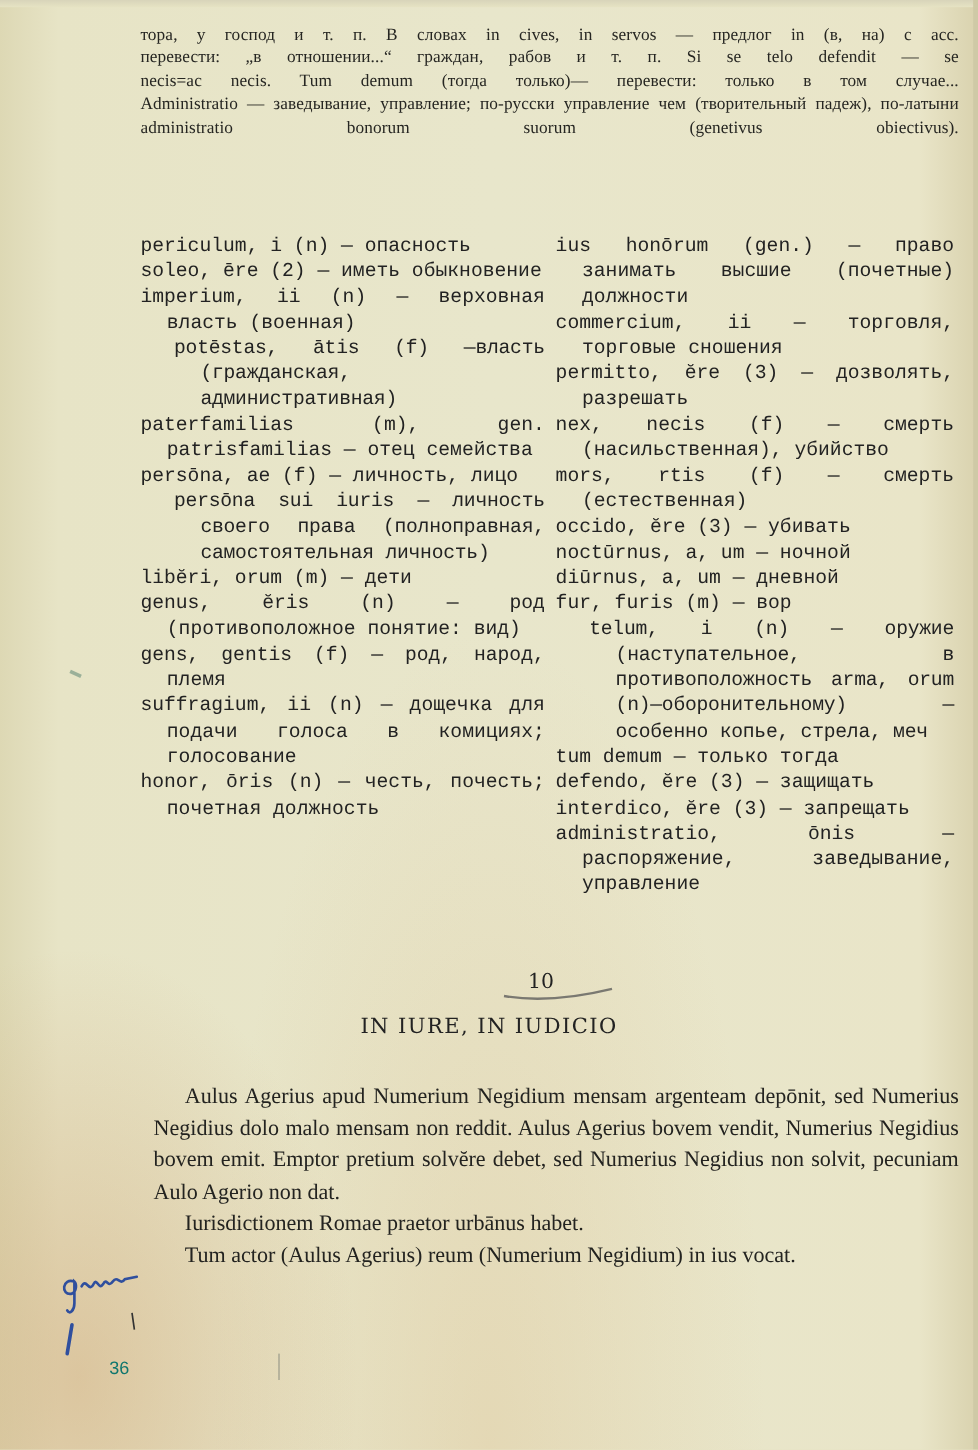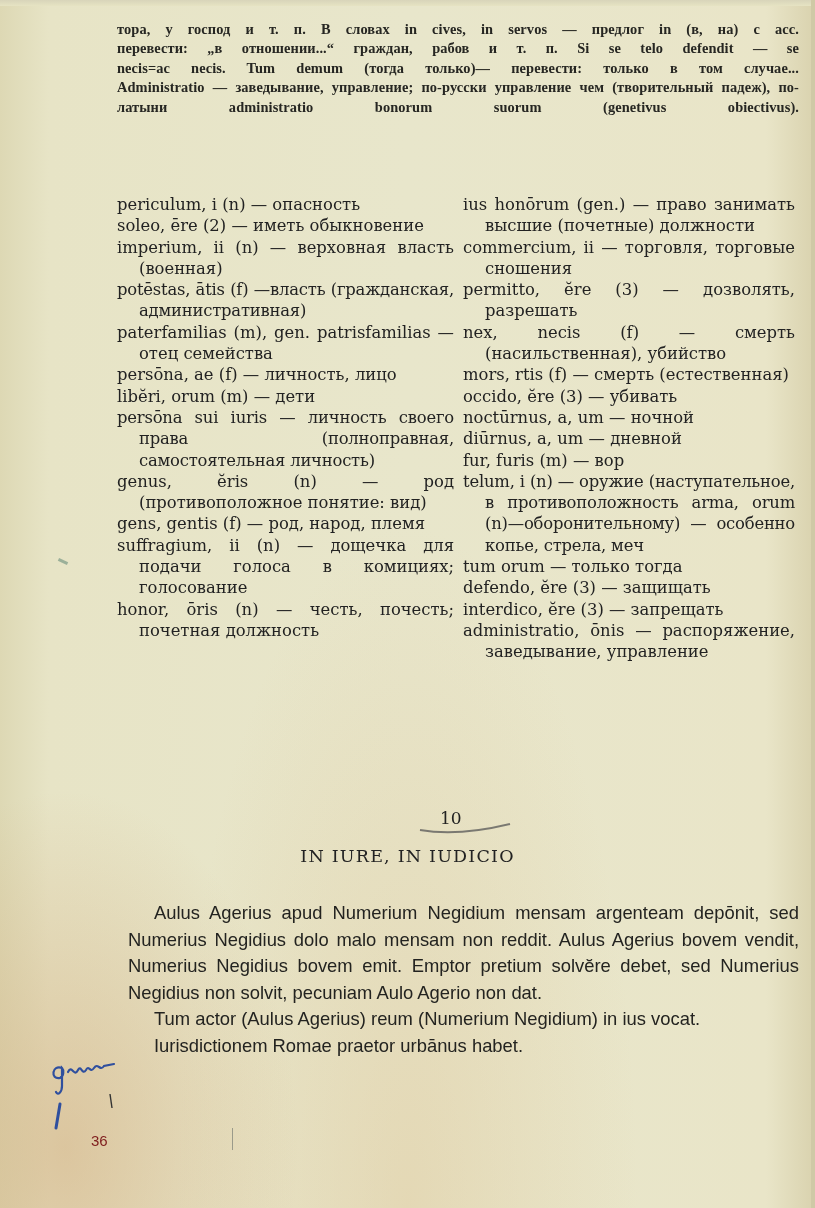--- a/index.html
+++ b/index.html
@@ -14,43 +14,43 @@
     font-family: "DejaVu Serif", serif;
   }
   .page-edge-right { position:absolute; right:0; top:0; width:4px; height:1208px; background:#cfc9a6; }
   .page-edge-top { position:absolute; left:0; top:0; width:815px; height:6px; background:linear-gradient(#d8d4ba,#e6e3c3); }
 
   .notes {
     position: absolute; left: 117px; top: 20px; width: 682px;
     font-family: "Liberation Serif", serif; font-size: 14.4px; line-height: 19.4px;
     color: #262622; text-align: justify; letter-spacing: 0.1px;
   }
-  .notes p { margin: 0; text-align: justify; text-align-last: justify; font-weight: bold; }
+  .notes p { margin: 0; text-align: justify; text-align-last: justify; }
   .notes p.last { text-align-last: left; }
 
-  .col { position: absolute; top: 194px; font-size: 16.4px; line-height: 21.3px; color: #222; }
+  .col { position: absolute; top: 194px; font-size: 16.4px; line-height: 21.3px; color: #222; font-family: Liberation Mono, monospace; }
   .col.left { left: 117px; width: 337px; }
   .col.right { left: 463px; width: 332px; }
   .entry { margin: 0; padding-left: 22px; text-indent: -22px; text-align: justify; }
-  .entry.tight { letter-spacing: -0.2px; }
+  .entry.tight { letter-spacing: -0.2px; margin-left: 28px; }
 
   .lesson-num { position: absolute; left: 440px; top: 808px; font-size: 17px; color:#222; }
   .squiggle { position:absolute; left:418px; top:822px; }
   .lesson-title {
     position: absolute; left: 0; width: 815px; top: 846px; text-align: center;
     font-size: 17.5px; letter-spacing: 1.2px; color:#222;
   }
   .reading {
     position: absolute; left: 128px; width: 671px; top: 900px;
     font-family: "Liberation Sans", sans-serif; font-stretch: condensed;
     font-size: 18.4px; line-height: 26.6px; color:#232320;
   }
-  .reading p { margin: 0; text-align: justify; }
+  .reading p { margin: 0; text-align: justify; font-family: Liberation Serif, serif; }
   .reading .ind { text-indent: 26px; }
-  .page-number { position:absolute; left:91px; top:1132px; font-family:"Liberation Sans", sans-serif; font-size:15px; color:#7f1d1d; }
+  .page-number { position:absolute; left:91px; top:1132px; font-family:"Liberation Sans", sans-serif; font-size:15px; color:#0f766e; }
   .handwriting { position:absolute; left:48px; top:1042px; }
   .pencil-tick { position:absolute; left:232px; top:1128px; width:1px; height:22px; background:#9a9a8a; }
   .stray-mark { position:absolute; left:58px; top:560px; width:10px; height:3px; background:#7b9a86; transform:rotate(25deg); opacity:0.7; }
 </style>
 </head>
 <body>
 
 <div class="page-edge-top"></div>
 <div class="page-edge-right"></div>
 
@@ -61,55 +61,55 @@
   <p class="last" style="text-align-last:justify;">Administratio — заведывание, управление; по-русски управление чем (творительный падеж), по-латыни administratio bonorum suorum (genetivus obiectivus).</p>
 </div>
 
 <div class="col left">
   <p class="entry">periculum, i (n) — опасность</p>
   <p class="entry">soleo, ēre (2) — иметь обыкновение</p>
   <p class="entry">imperium, ii (n) — верховная власть (военная)</p>
   <p class="entry tight">potēstas, ātis (f) —власть (гражданская, административная)</p>
   <p class="entry">paterfamilias (m), gen. patrisfamilias — отец семейства</p>
   <p class="entry">persōna, ae (f) — личность, лицо</p>
+  <p class="entry tight">persōna sui iuris — личность своего права (полноправная, самостоятельная личность)</p>
   <p class="entry">libĕri, orum (m) — дети</p>
-  <p class="entry tight">persōna sui iuris — личность своего права (полноправная, самостоятельная личность)</p>
   <p class="entry">genus, ĕris (n) — род (противоположное понятие: вид)</p>
   <p class="entry">gens, gentis (f) — род, народ, племя</p>
   <p class="entry">suffragium, ii (n) — дощечка для подачи голоса в комициях; голосование</p>
   <p class="entry">honor, ōris (n) — честь, почесть; почетная должность</p>
 </div>
 
 <div class="col right">
   <p class="entry">ius honōrum (gen.) — право занимать высшие (почетные) должности</p>
   <p class="entry">commercium, ii — торговля, торговые сношения</p>
   <p class="entry">permitto, ĕre (3) — дозволять, разрешать</p>
   <p class="entry">nex, necis (f) — смерть (насильственная), убийство</p>
   <p class="entry">mors, rtis (f) — смерть (естественная)</p>
   <p class="entry">occido, ĕre (3) — убивать</p>
   <p class="entry">noctūrnus, a, um — ночной</p>
   <p class="entry">diūrnus, a, um — дневной</p>
   <p class="entry">fur, furis (m) — вор</p>
   <p class="entry tight">telum, i (n) — оружие (наступательное, в противоположность arma, orum (n)—оборонительному) — особенно копье, стрела, меч</p>
-  <p class="entry">tum orum — только тогда</p>
+  <p class="entry">tum demum — только тогда</p>
   <p class="entry">defendo, ĕre (3) — защищать</p>
   <p class="entry">interdico, ĕre (3) — запрещать</p>
   <p class="entry">administratio, ōnis — распоряжение, заведывание, управление</p>
 </div>
 
 <div class="lesson-num">10</div>
 <svg class="squiggle" width="95" height="14" viewBox="0 0 95 14">
   <path d="M2 8 C 25 12, 55 11, 92 2" stroke="#555" stroke-width="2" fill="none" opacity="0.75"></path>
 </svg>
 <div class="lesson-title">IN IURE, IN IUDICIO</div>
 
 <div class="reading">
   <p class="ind">Aulus Agerius apud Numerium Negidium mensam argenteam depōnit, sed Numerius Negidius dolo malo mensam non reddit. Aulus Agerius bovem vendit, Numerius Negidius bovem emit. Emptor pretium solvĕre debet, sed Numerius Negidius non solvit, pecuniam Aulo Agerio non dat.</p>
+  <p class="ind">Iurisdictionem Romae praetor urbānus habet.</p>
   <p class="ind">Tum actor (Aulus Agerius) reum (Numerium Negidium) in ius vocat.</p>
-  <p class="ind">Iurisdictionem Romae praetor urbānus habet.</p>
 </div>
 
 <svg class="handwriting" width="70" height="90" viewBox="0 0 70 90">
   <path d="M14 26 C 4 22, 2 38, 12 36 C 16 34, 16 28, 14 26 L 14 44 C 14 50, 10 54, 8 50
            M 20 30 C 24 22, 26 36, 30 28 C 33 22, 34 34, 38 28 C 41 22, 42 32, 46 26 C 50 20, 52 30, 56 24 L 66 22" stroke="#2f4f9e" stroke-width="2.2" fill="none" stroke-linecap="round"></path>
   <path d="M12 62 L 8 86" stroke="#2f4f9e" stroke-width="3" stroke-linecap="round" fill="none"></path>
   <path d="M62 52 L 64 66" stroke="#333" stroke-width="1.4" fill="none"></path>
 </svg>
 
 <div class="page-number">36</div>

